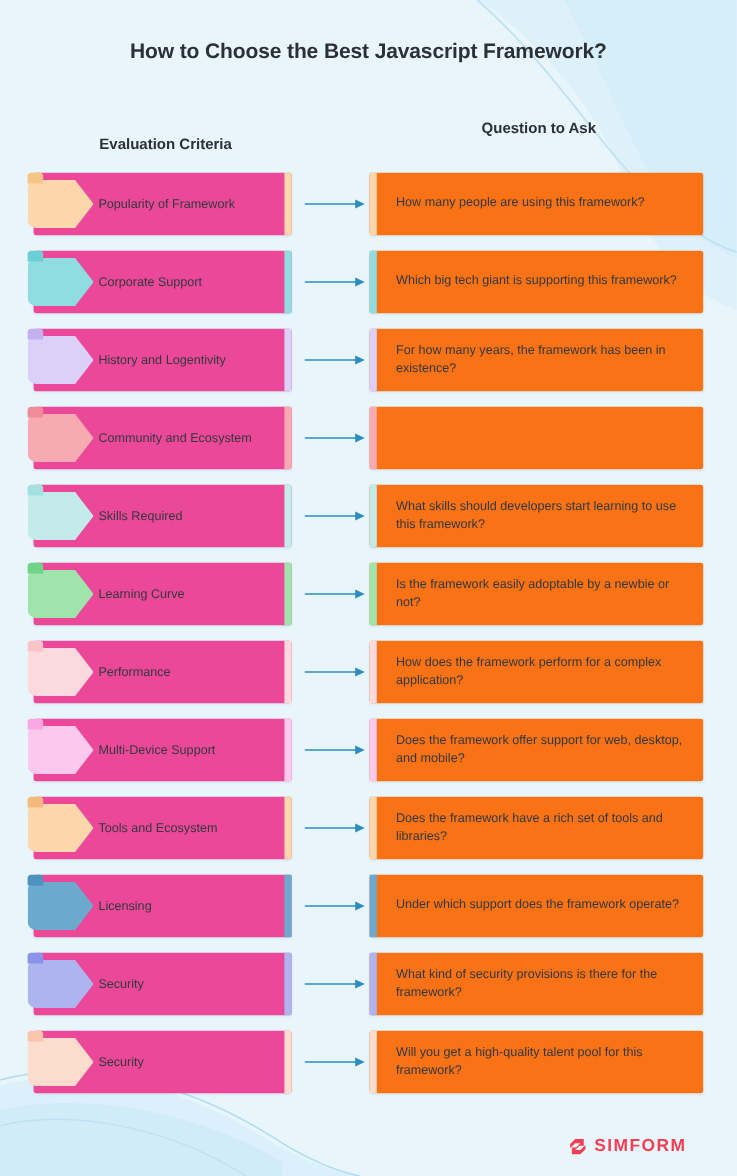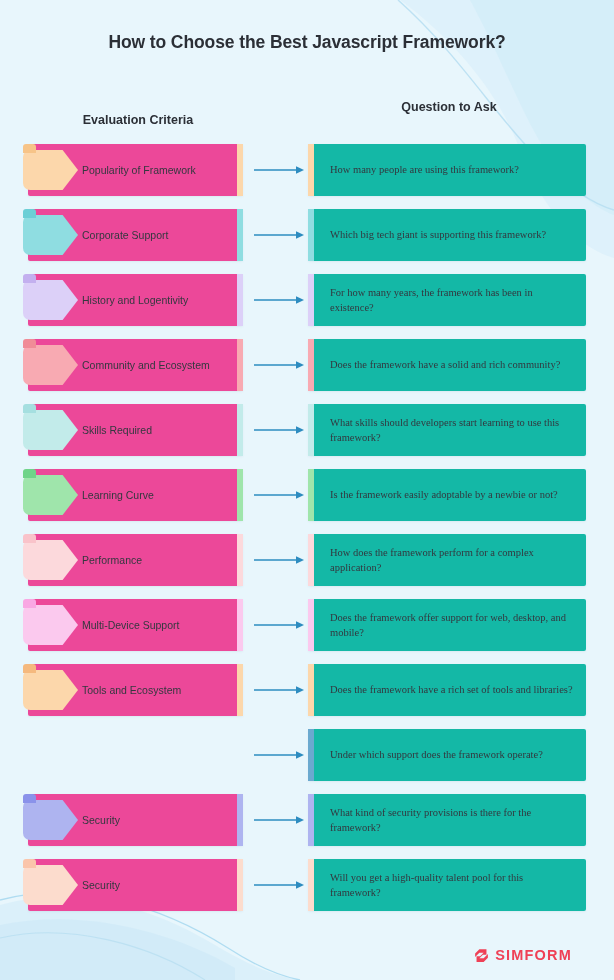--- a/index.html
+++ b/index.html
@@ -136,24 +136,23 @@
   }
   .connector svg { display: block; }
 
   
   .card-right {
     position: absolute;
     left: 308px;
     top: 0;
     width: 278px;
     height: 52px;
-    background: #14b8a6;
+    background: #f97316;
     border-radius: 2px;
     box-shadow: 0 1px 2px rgba(120,150,170,0.10);
-    font-family: Liberation Serif, serif;
   }
   .bar-right {
     position: absolute;
     left: 0;
     top: 0;
     width: 6px;
     height: 52px;
   }
   .q-label {
     position: absolute;
@@ -280,21 +279,20 @@
         <span class="bar-left" style="background:#f8aab2"></span>
       </div>
       <div class="connector">
         <svg width="56" height="12" viewBox="0 0 56 12">
           <line x1="2" y1="6" x2="46" y2="6" stroke="#2d8cc0" stroke-width="1.3"></line>
           <path d="M44 2.2 L52 6 L44 9.8 Z" fill="#2d8cc0"></path>
         </svg>
       </div>
       <div class="card-right">
         <span class="bar-right" style="background:#f8aab2"></span>
-        <span class="q-label">Does the framework have a solid and rich community?</span>
       </div>
     </div>
 
     <div class="row">
       <div class="card-left">
         <span class="pennant">
           <span class="body" style="background:#c2ebea"></span>
           <span class="tab" style="background:#a5dfe0"></span>
         </span>
         <span class="crit-label">Skills Required</span>
@@ -390,20 +388,28 @@
           <path d="M44 2.2 L52 6 L44 9.8 Z" fill="#2d8cc0"></path>
         </svg>
       </div>
       <div class="card-right">
         <span class="bar-right" style="background:#fcd7ab"></span>
         <span class="q-label">Does the framework have a rich set of tools and libraries?</span>
       </div>
     </div>
 
     <div class="row">
+      <div class="card-left">
+        <span class="pennant">
+          <span class="body" style="background:#6ba9cf"></span>
+          <span class="tab" style="background:#4e93c0"></span>
+        </span>
+        <span class="crit-label">Licensing</span>
+        <span class="bar-left" style="background:#6ba9cf"></span>
+      </div>
       <div class="connector">
         <svg width="56" height="12" viewBox="0 0 56 12">
           <line x1="2" y1="6" x2="46" y2="6" stroke="#2d8cc0" stroke-width="1.3"></line>
           <path d="M44 2.2 L52 6 L44 9.8 Z" fill="#2d8cc0"></path>
         </svg>
       </div>
       <div class="card-right">
         <span class="bar-right" style="background:#6ba9cf"></span>
         <span class="q-label">Under which support does the framework operate?</span>
       </div>

